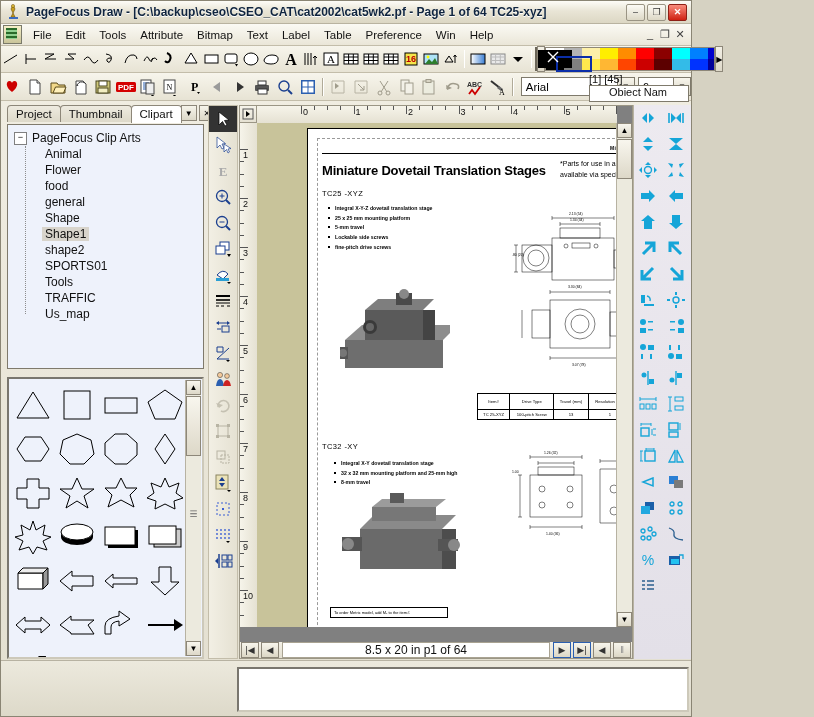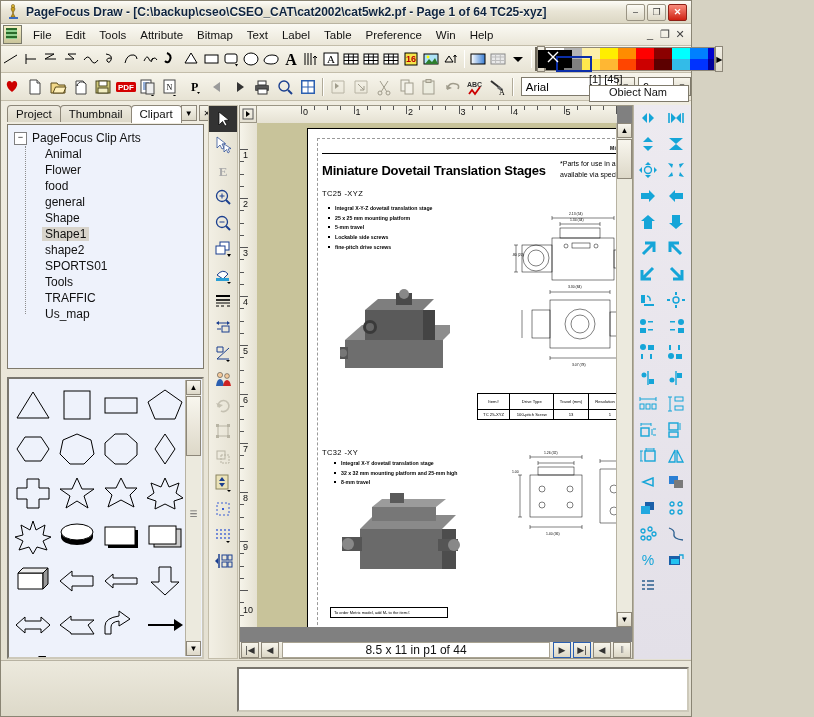--- a/index.html
+++ b/index.html
@@ -1022,21 +1022,21 @@
         <div class="rnumv" style="top: 370px;">8</div>
         <div class="rtickv" style="top: 381.25px;"></div>
         <div class="rtickv" style="top: 393.5px;"></div>
         <div class="rtickv" style="top: 405.75px;"></div>
         <div class="rtickv maj" style="top: 418px;"></div>
         <div class="rnumv" style="top: 419px;">9</div>
         <div class="rtickv" style="top: 430.25px;"></div>
         <div class="rtickv" style="top: 442.5px;"></div>
         <div class="rtickv" style="top: 454.75px;"></div>
         <div class="rtickv maj" style="top: 467px;"></div>
-        <div class="rnumv" style="top: 482px;">10</div>
+        <div class="rnumv" style="top: 468px;">10</div>
         <div class="rtickv" style="top: 479.25px;"></div>
         <div class="rtickv" style="top: 491.5px;"></div>
         <div class="rtickv" style="top: 503.75px;"></div>
       </div>
 
     <div class="canvasarea">
       <div class="sheet">
         <div class="pagebox"></div>
         <div class="doc">
 
@@ -1120,21 +1120,21 @@
               <td>TC 25-XYZ</td>
               <td>100-pitch Screw</td>
               <td>13</td>
               <td>1</td>
               <td>2</td>
               <td>$235</td>
             </tr>
           </tbody>
             </table>
 
-          <div class="docsub" style="position:absolute;left:0;top:292px">TC32 -XY</div>
+          <div class="docsub" style="position:absolute;left:0;top:286px">TC32 -XY</div>
           <ul class="blist" style="position:absolute;left:6px;top:308px">
             <li>Integral X-Y dovetail translation stage</li>
             <li>32 x 32  mm mounting platform and 25-mm high</li>
             <li>8-mm travel</li>
           </ul>
 
           <svg class="photo" style="left:20px;top:348px" width="120" height="92">
             <rect x="18" y="36" width="82" height="40" fill="#6a6a6a"></rect>
             <path d="M18 36 L32 22 H114 L100 36z" fill="#8a8a8a"></path>
             <rect x="100" y="36" width="14" height="40" fill="#4d4d4d"></rect>
@@ -1185,21 +1185,21 @@
       <div class="vsbtn">▲</div>
       <div class="vsthumb" style="top:16px;height:40px"></div>
       <div class="vsbtn" style="position:absolute;bottom:0;left:0;right:0">▼</div>
     </div>
 
     <div class="hscroll"></div>
 
     <div class="statusrow">
       <div class="navb">|◀</div>
       <div class="navb">◀</div>
-      <div class="pagetxt">8.5 x 11 in  p1 of 44</div>
+      <div class="pagetxt">8.5 x 20 in  p1 of 64</div>
       <div class="navb" style="border-color:#2b5fb0">▶</div>
       <div class="navb" style="border-color:#2b5fb0">▶|</div>
       <div class="navb">◀</div>
       <div class="navb" style="color:#888">‖</div>
     </div>
   </div>
 
   <div class="rightpanel">
     <div class="rgrid">
       <div class="rb">

